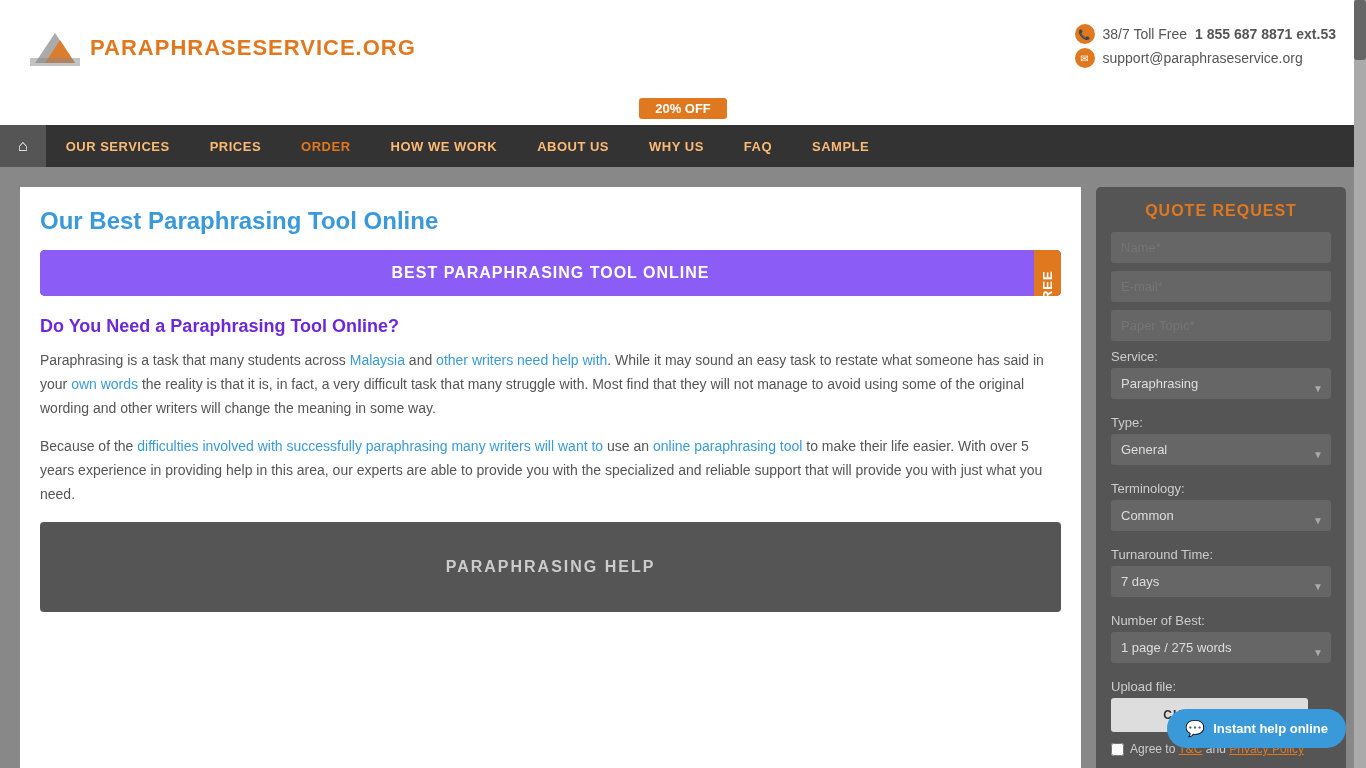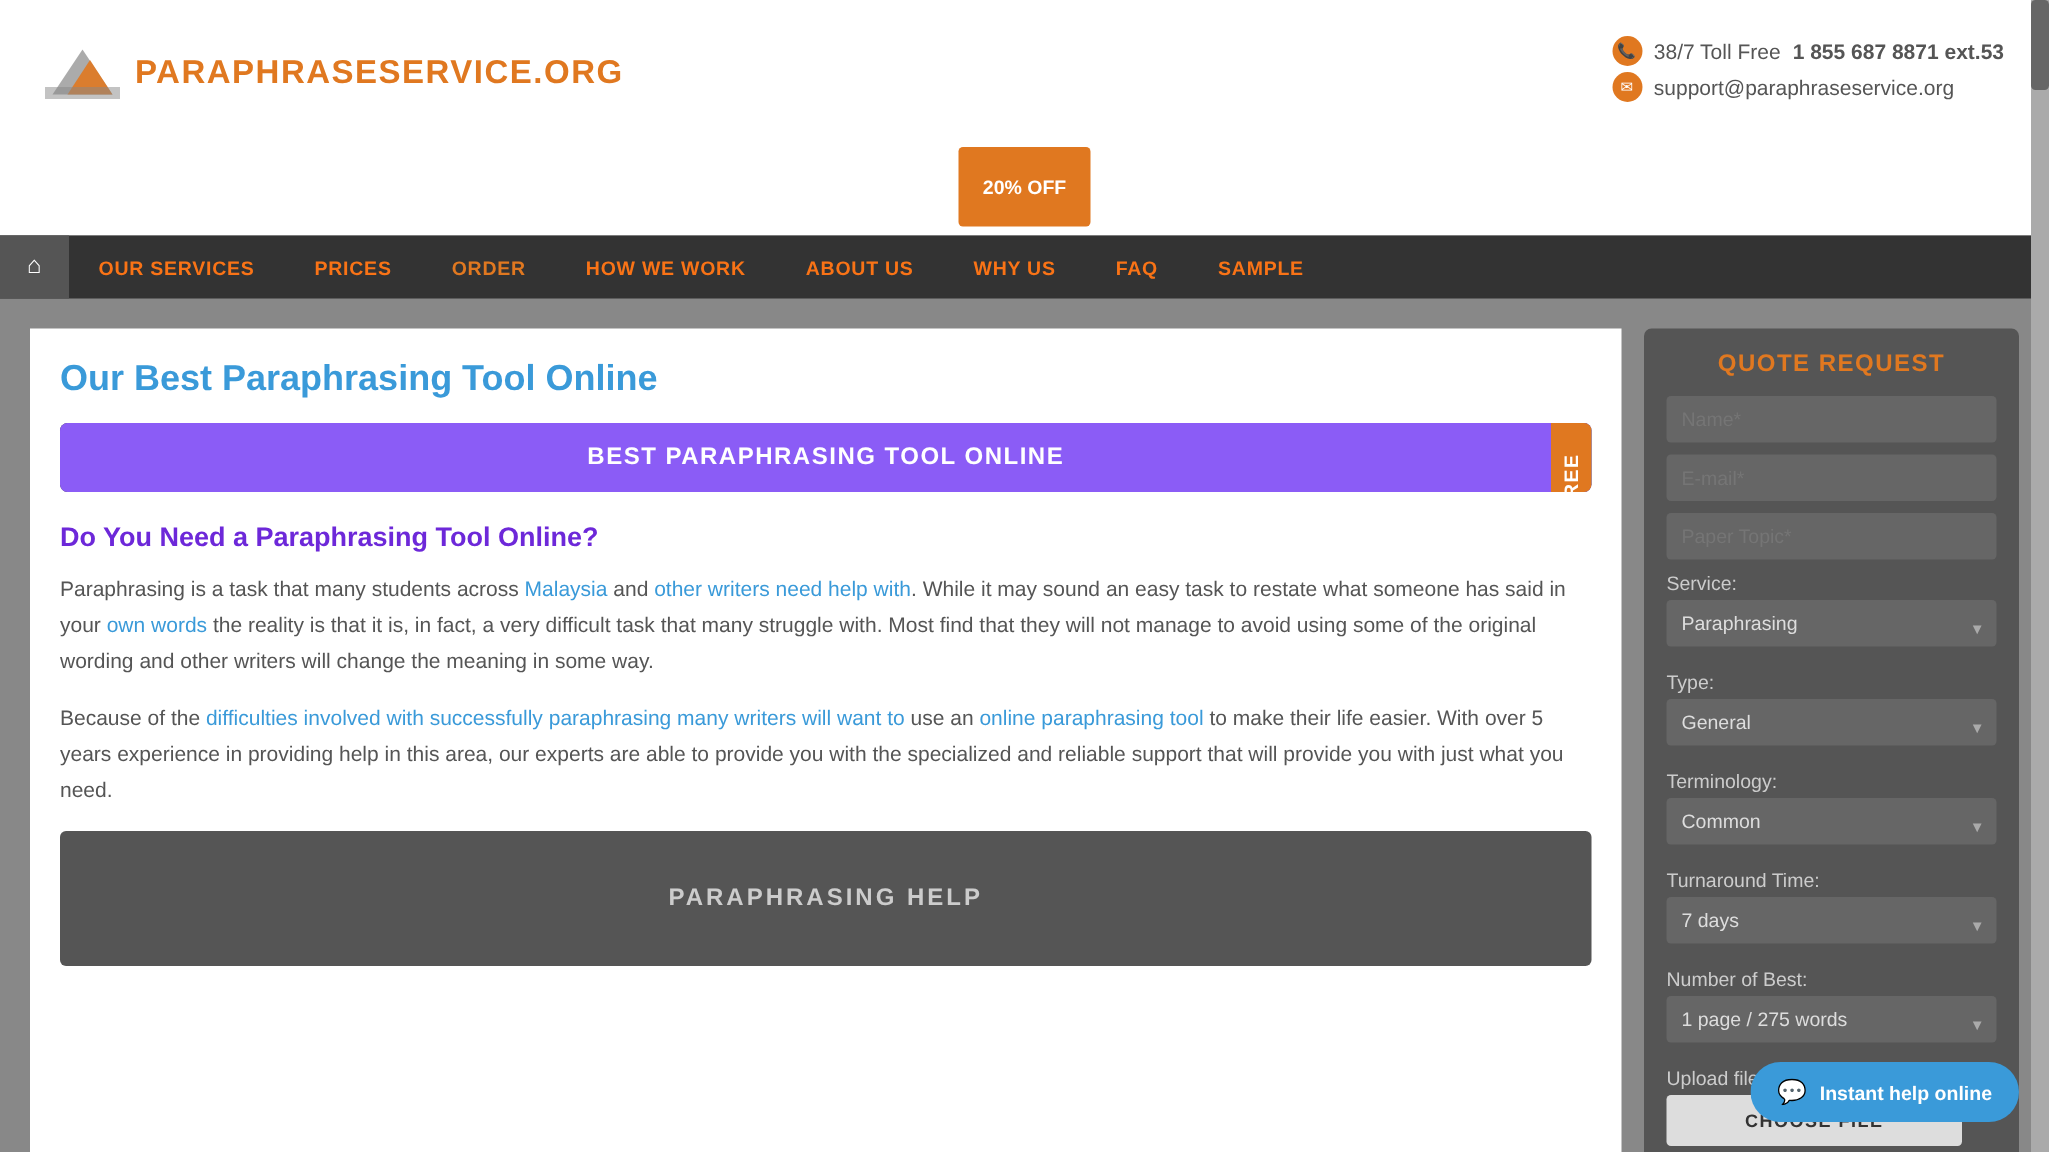--- a/index.html
+++ b/index.html
@@ -9,26 +9,26 @@
     .top-bar { background: #fff; display: flex; align-items: center; justify-content: space-between; padding: 24px 30px; }
     .logo { display: flex; align-items: center; gap: 10px; }
     .logo-text { font-size: 22px; font-weight: bold; color: #555; letter-spacing: 1px; }
     .logo-text span { color: #e07820; }
     .logo-icon { width: 50px; height: 40px; }
     .contact-info { text-align: right; }
     .contact-row { display: flex; align-items: center; gap: 8px; color: #555; font-size: 14px; margin-bottom: 4px; }
     .contact-icon { width: 20px; height: 20px; background: #e07820; border-radius: 50%; display: inline-flex; align-items: center; justify-content: center; color: white; font-size: 10px; }
 
     .discount-bar { background: #fff; display: flex; justify-content: center; padding: 2px 0 6px; }
-    .discount-badge { background: #e07820; color: #fff; font-weight: bold; font-size: 13px; padding: 19px 16px; border-radius: 3px; }
+    .discount-badge { background: #e07820; color: #fff; font-weight: bold; font-size: 13px; padding: 3px 16px; border-radius: 3px; }
 
     
     nav { background: #333; display: flex; align-items: center; }
     .nav-home { background: #555; padding: 12px 18px; color: white; font-size: 16px; cursor: pointer; }
-    .nav-item { padding: 12px 20px; color: #f97316; font-size: 13px; font-weight: bold; cursor: pointer; text-transform: uppercase; letter-spacing: 0.5px; }
+    .nav-item { padding: 12px 20px; color: #fdba74; font-size: 13px; font-weight: bold; cursor: pointer; text-transform: uppercase; letter-spacing: 0.5px; }
     .nav-item.active { color: #e07820; }
 
     
     .main-layout { display: flex; gap: 0; padding: 20px 20px; max-width: 1366px; }
     .content-area { flex: 1; background: #fff; padding: 20px; margin-right: 15px; }
     .sidebar { width: 250px; flex-shrink: 0; }
 
     
     .page-title { color: #3a9ad9; font-size: 24px; font-weight: bold; margin-bottom: 15px; }
 

